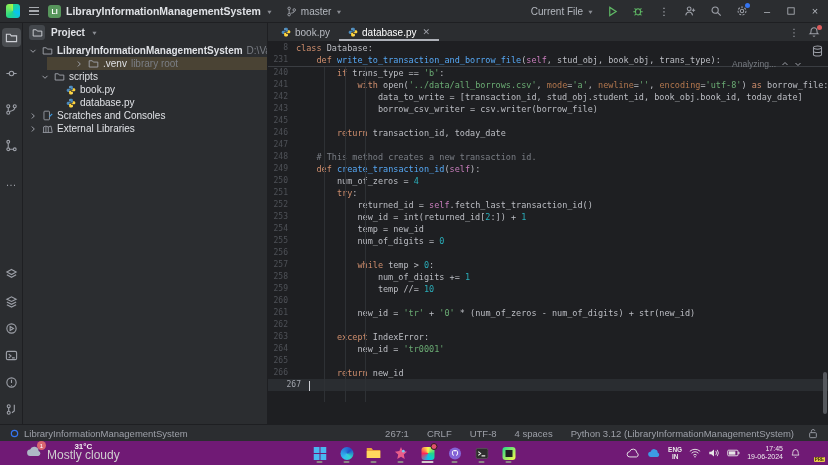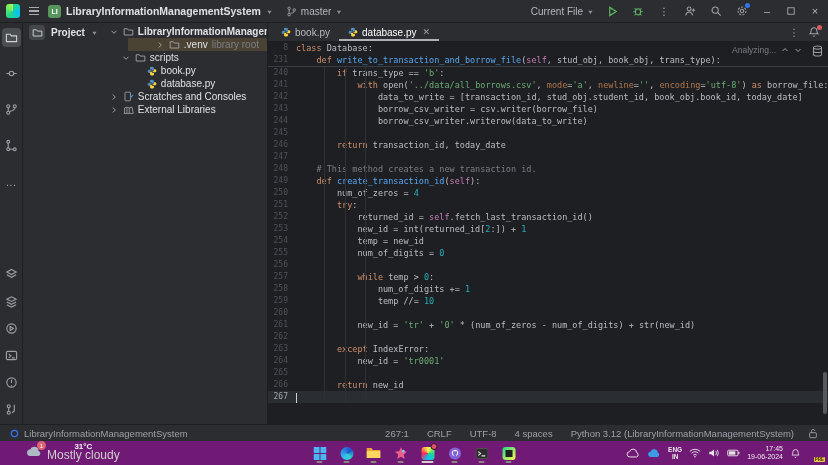--- a/index.html
+++ b/index.html
@@ -27,21 +27,21 @@
 
   
   .main { display:flex; height:401px; }
   .stripe { width:23px; background:#2B2D30; border-right:1px solid #1E1F22;
     display:flex; flex-direction:column; align-items:center; padding:5px 0; }
   .stripe .sp-ic { width:19px; height:19px; margin-bottom:17px; display:flex; align-items:center; justify-content:center; border-radius:4px; }
   .sp-ic.active { background:#4A4D51; }
   .stripe .grow { flex:1; }
   .stripe .bot .sp-ic { margin-bottom:8px; }
 
-  .panel { width:245px; background:#2B2D30; border-right:1px solid #1E1F22; display:flex; }
+  .panel { width:245px; background:#2B2D30; border-right:1px solid #1E1F22; display:flex; flex-direction:column; }
   .panel-head { height:19px; display:flex; align-items:center; gap:6px; padding:0 6px; font-size:10px; }
   .panel-head .ph-btn { width:16px; height:15px; background:#43474C; border-radius:3px; display:flex; align-items:center; justify-content:center; }
   .panel-head b { font-weight:bold; }
   .tree { flex:1; font-size:10px; padding-top:2px; overflow:hidden; }
   .tree-row { height:13px; display:flex; align-items:center; gap:4px; white-space:nowrap; overflow:hidden; }
   .tree-row.sel { background:#4A4334; }
   .tree-row .tchev { width:9px; text-align:center; flex:none; }
   .tree-row .ticon { flex:none; display:flex; }
   .tree-row .suffix { color:#7A7E85; }
   .tree-row b { font-weight:bold; }
@@ -56,26 +56,26 @@
   .tabbar-right { margin-left:auto; display:flex; align-items:center; gap:9px; padding-right:8px; }
   .bell-wrap { position:relative; display:flex; }
   .dot-red { position:absolute; top:-1px; right:-2px; width:5px; height:5px; border-radius:50%; background:#DB5C5C; }
 
   .editor { position:relative; flex:1; background:#1E1F22; overflow:hidden;
     font-family:"DejaVu Sans Mono", monospace; font-size:8.5px; line-height:12px; color:#BCBEC4; }
   .crow { display:flex; height:12px; white-space:pre; }
   .crow .ln { width:28px; flex:none; text-align:right; padding-right:8px; color:#4E5157; font-size:8px; }
   .crow .ct { flex:1; }
   .crow.active { background:#2A2D31; }
-  .crow.active .ln { color:#A1A5AD; }
+  .crow.active .ln { color:#A1A5AD;margin-left:13px; }
   .sticky { border-bottom:1px solid #3A3D42; background:#1E1F22; position:relative; z-index:2; }
   .caret { display:inline-block; width:1px; height:10px; background:#CED0D6; vertical-align:middle; }
   .guides { position:absolute; left:0; top:24px; bottom:0; width:100%; pointer-events:none; }
   .guides i { position:absolute; top:0; bottom:22px; width:1px; background:#2E3135; }
-  .analyzing { position:absolute; top:2px; right:26px; z-index:3; display:flex; align-items:center; gap:5px;
+  .analyzing { position:absolute; top:16px; right:26px; z-index:3; display:flex; align-items:center; gap:5px;
     font-family:"Liberation Sans",sans-serif; font-size:8.5px; color:#787C83; }
   .db-float { position:absolute; top:3px; right:5px; z-index:3; }
   .vthumb { position:absolute; right:1px; top:330px; width:4px; height:42px; background:#55585D; border-radius:2px; z-index:4; }
   i.k{color:#CF8E6D;font-style:normal} i.s{color:#6AAB73;font-style:normal}
   i.n{color:#2AACB8;font-style:normal} i.c{color:#7A7E85;font-style:normal}
   i.f{color:#56A8F5;font-style:normal} i.slf{color:#C77DBB;font-style:normal}
   i.kw{color:#B3774E;font-style:normal} i.d{color:#BCBEC4;font-style:normal}
 
   
   .statusbar { height:17px; background:#2B2D30; border-top:1px solid #1E1F22;
@@ -452,21 +452,20 @@
         </span>
         <div class="sticky" id="sticky-lines">
             <div class="crow"><span class="ln">8</span><span class="ct"><i class="k">class</i> <i class="d">Database</i>:</span></div>
             <div class="crow"><span class="ln">231</span><span class="ct">    <i class="k">def</i> <i class="f">write_to_transaction_and_borrow_file</i>(<i class="slf">self</i>, stud_obj, book_obj, trans_type):</span></div>
           </div>
         <div id="code-lines">
             <div class="crow"><span class="ln">240</span><span class="ct">        <i class="k">if</i> trans_type == <i class="s">'b'</i>:</span></div>
             <div class="crow"><span class="ln">241</span><span class="ct">            <i class="k">with</i> open(<i class="s">'../data/all_borrows.csv'</i>, <i class="kw">mode</i>=<i class="s">'a'</i>, <i class="kw">newline</i>=<i class="s">''</i>, <i class="kw">encoding</i>=<i class="s">'utf-8'</i>) <i class="k">as</i> borrow_file:</span></div>
             <div class="crow"><span class="ln">242</span><span class="ct">                data_to_write = [transaction_id, stud_obj.student_id, book_obj.book_id, today_date]</span></div>
             <div class="crow"><span class="ln">243</span><span class="ct">                borrow_csv_writer = csv.writer(borrow_file)</span></div>
-            <div class="crow"><span class="ln">244</span><span class="ct">                borrow_csv_writer.writerow(data_to_write)</span></div>
             <div class="crow"><span class="ln">245</span><span class="ct"></span></div>
             <div class="crow"><span class="ln">246</span><span class="ct">        <i class="k">return</i> transaction_id, today_date</span></div>
             <div class="crow"><span class="ln">247</span><span class="ct"></span></div>
             <div class="crow"><span class="ln">248</span><span class="ct">    <i class="c"># This method creates a new transaction id.</i></span></div>
             <div class="crow"><span class="ln">249</span><span class="ct">    <i class="k">def</i> <i class="f">create_transaction_id</i>(<i class="slf">self</i>):</span></div>
             <div class="crow"><span class="ln">250</span><span class="ct">        num_of_zeros = <i class="n">4</i></span></div>
             <div class="crow"><span class="ln">251</span><span class="ct">        <i class="k">try</i>:</span></div>
             <div class="crow"><span class="ln">252</span><span class="ct">            returned_id = <i class="slf">self</i>.fetch_last_transaction_id()</span></div>
             <div class="crow"><span class="ln">253</span><span class="ct">            new_id = int(returned_id[<i class="n">2</i>:]) + <i class="n">1</i></span></div>
             <div class="crow"><span class="ln">254</span><span class="ct">            temp = new_id</span></div>

